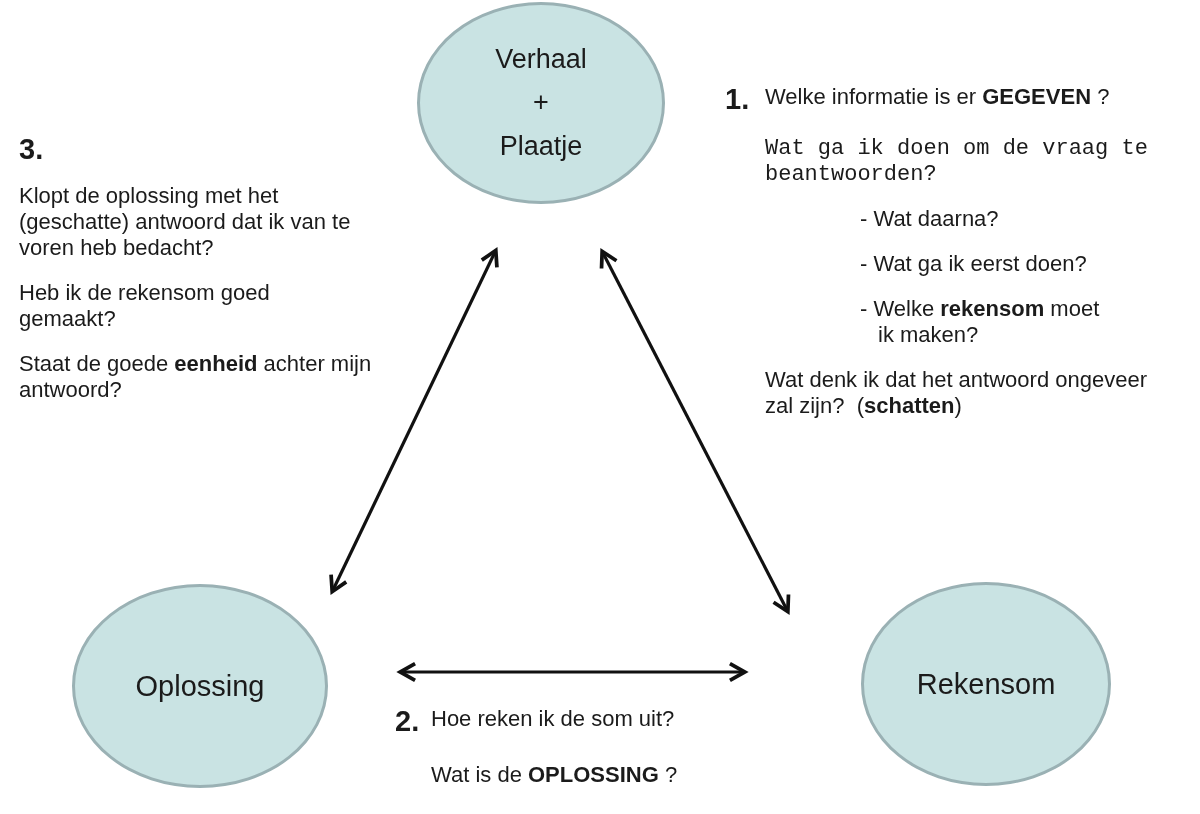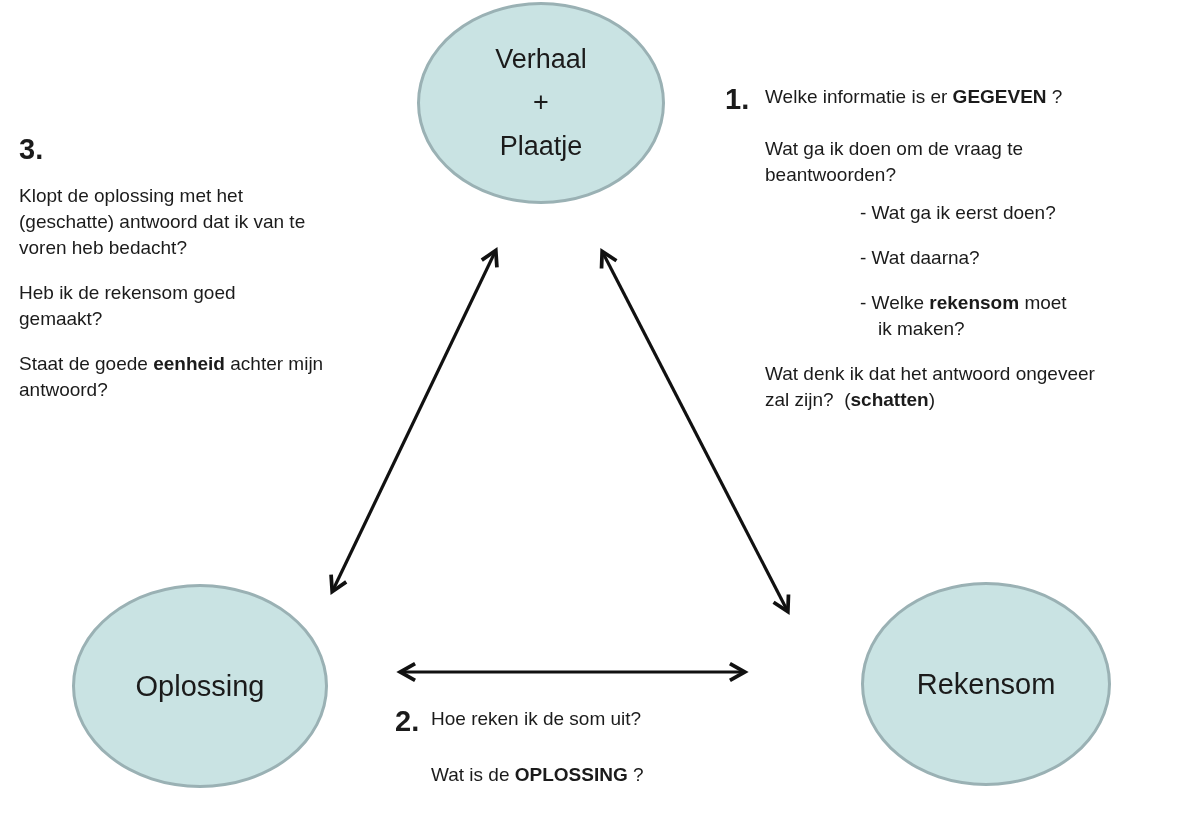--- a/index.html
+++ b/index.html
@@ -29,30 +29,30 @@
   }
   .ellipse.top    { left: 417px; top: 2px;   width: 248px; height: 202px; }
   .ellipse.bleft  { left: 72px;  top: 584px; width: 256px; height: 204px; font-size: 29px; }
   .ellipse.bright { left: 861px; top: 582px; width: 250px; height: 204px; font-size: 29px; }
   
   svg.arrows { position: absolute; left: 0; top: 0; pointer-events: none; }
   .arrow { stroke: var(--arrow, #111); stroke-width: 3.2; fill: none; }
   .arrowhead-path { stroke: var(--arrow, #111); stroke-width: 2; fill: none; }
   
   .block { position: absolute; }
-  .block p { margin: 0; white-space: pre-line; font-size: 19px; line-height: 26px; }
+  .block p { margin: 0; white-space: pre-line; font-size: 22px; line-height: 26px; }
   .stepnum {
     position: absolute; left: 0; top: 0;
     font-weight: bold; font-size: 29px; line-height: 30px;
   }
   
   .step1 { left: 725px; top: 84px; width: 470px; }
   .step1 .content { margin-left: 40px; }
   .step1 p { margin-bottom: 26px; }
-  .step1 .plan { margin-bottom: 12px; }
+  .step1 .plan { margin-bottom: 18px; font-family: Liberation Mono, monospace; }
   .step1 .sub { margin-left: 95px; margin-bottom: 19px; padding-left: 18px; text-indent: -18px; }
   .step1 .last { margin-bottom: 16px; }
   
   .step2 { left: 395px; top: 706px; width: 380px; }
   .step2 .content { margin-left: 36px; }
   .step2 p { margin-bottom: 30px; }
   .step2 .last { margin-bottom: 12px; }
   
   .step3 { left: 19px; top: 134px; width: 400px; }
   .step3 .stepnum { position: static; margin-bottom: 19px; }
@@ -86,22 +86,22 @@
   <div class="ellipse bright">
     <div>Rekensom</div>
   </div>
 
   <div class="block step1">
     <div class="stepnum">1.</div>
     <div class="content">
       <p><span>Welke informatie is er </span><b>GEGEVEN</b><span>&nbsp;?</span></p>
       <p class="plan">Wat ga ik doen om de vraag te
 beantwoorden?</p>
+      <p class="sub">- Wat daarna?</p>
       <p class="sub">- Wat ga ik eerst doen?</p>
-      <p class="sub">- Wat daarna?</p>
       <p class="sub"><span>- Welke </span><b>rekensom</b><span> moet
 ik maken?</span></p>
       <p class="last"><span>Wat denk ik dat het antwoord ongeveer
 zal zijn?&nbsp; (</span><b>schatten</b><span>)</span></p>
     </div>
   </div>
 
   <div class="block step2">
     <div class="stepnum">2.</div>
     <div class="content">

